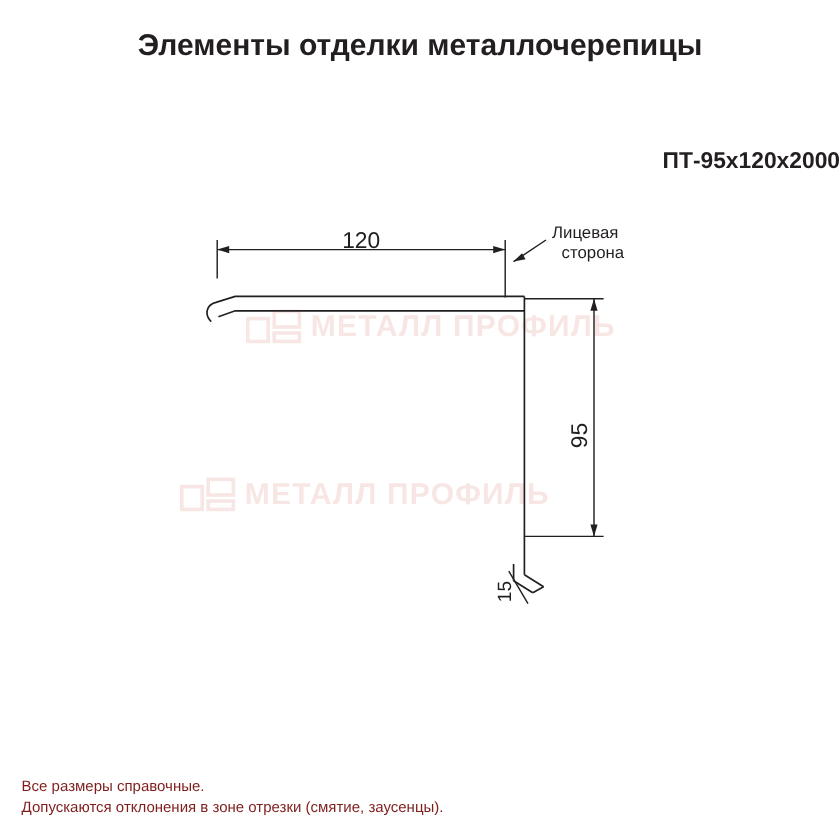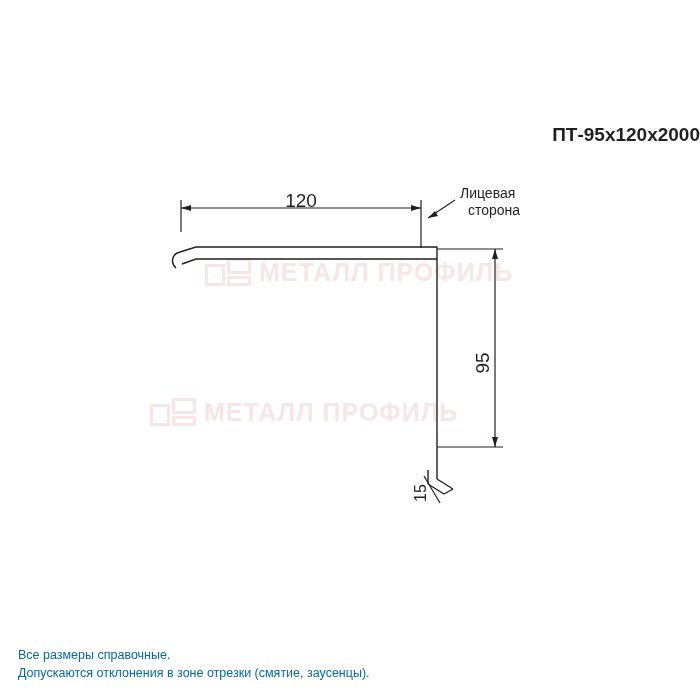--- a/index.html
+++ b/index.html
@@ -54,21 +54,21 @@
     left: 0;
     width: 700px;
     height: 700px;
   }
   .footnotes {
     position: absolute;
     left: 18px;
     bottom: 18px;
     font-size: 12.5px;
     line-height: 1.45;
-    color: #0369a1;
+    color: #7f1d1d;
   }
   .footnotes div {
     white-space: nowrap;
   }
   .wm {
     position: absolute;
     opacity: 0.12;
     pointer-events: none;
   }
   .wm-text {
@@ -95,20 +95,21 @@
   .wm-mark i.a { left: 0; top: 6px; width: 20px; height: 22px; }
   .wm-mark i.b { left: 22px; top: 0; width: 24px; height: 16px; }
   .wm-mark i.c { left: 22px; top: 18px; width: 24px; height: 10px; }
   .wm-row { display: flex; align-items: flex-start; }
 </style>
 </head>
 <body>
 
 <div class="page">
 
+  <div class="title">Элементы отделки металлочерепицы</div>
   <div class="code">ПТ-95x120x2000</div>
 
   <div class="wm" style="left:205px; top:258px;">
     <div class="wm-row">
       <span class="wm-mark">
           <i class="a"></i>
           <i class="b"></i>
           <i class="c"></i>
         </span>
       <span class="wm-text">МЕТАЛЛ ПРОФИЛЬ</span>

